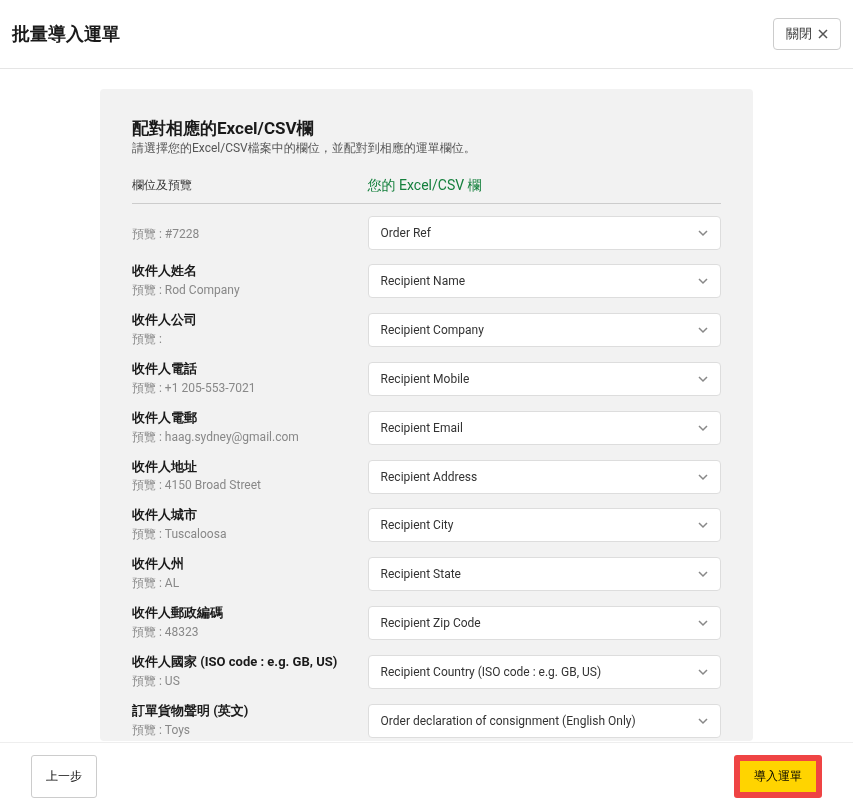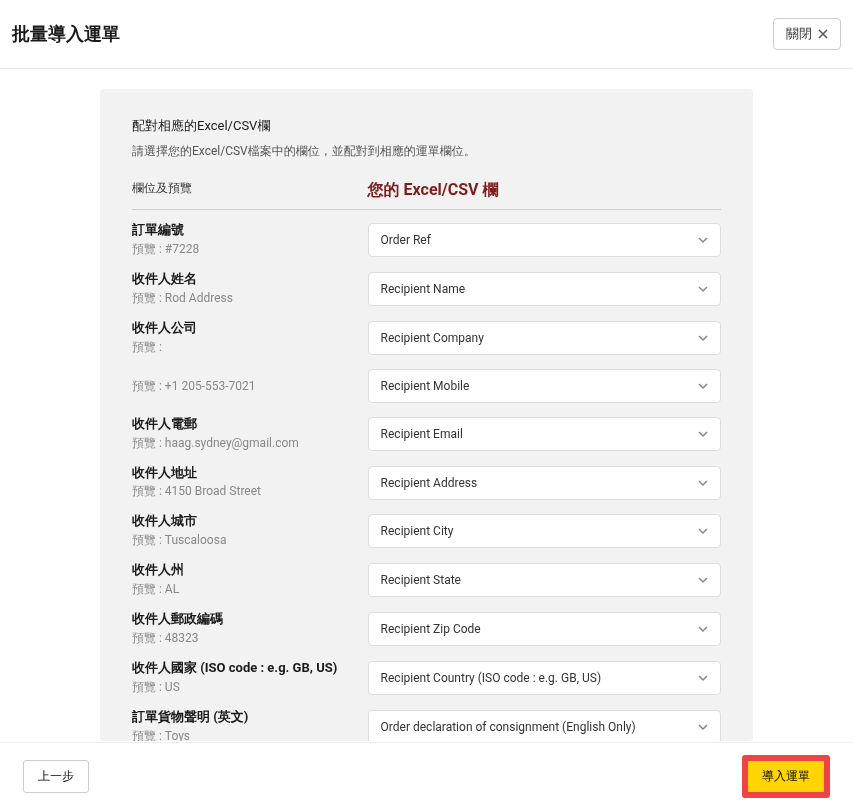--- a/index.html
+++ b/index.html
@@ -42,37 +42,37 @@
       overflow: hidden;
     }
     .panel {
       background: #f2f2f2;
       border-radius: 4px;
       padding: 28px 32px 20px 32px;
       height: 100%;
       overflow: hidden;
     }
     .panel h2 {
-      font-size: 13px;
-      font-weight: 400;
-      margin-bottom: 8px;
+      font-size: 17px;
+      font-weight: 700;
+      margin-bottom: 0;
     }
     .panel-desc {
       font-size: 12px;
       color: #555;
       margin-bottom: 20px;
     }
     .col-headers {
       display: flex;
       border-bottom: 1px solid #ccc;
       padding-bottom: 8px;
       margin-bottom: 12px;
     }
     .col-left-h { width: 40%; font-size: 12px; color: #333; font-weight: 500; }
-    .col-right-h { width: 60%; font-size: 16px; color: #7f1d1d; font-weight: 700; }
+    .col-right-h { width: 60%; font-size: 14px; color: #15803d; font-weight: 400; }
     .row {
       display: flex;
       align-items: center;
       margin-bottom: 13px;
     }
     .row-left {
       width: 40%;
       padding-right: 16px;
     }
     .field-name {
@@ -99,24 +99,23 @@
       justify-content: space-between;
       align-items: center;
       cursor: pointer;
     }
     .select svg { width: 10px; height: 10px; flex-shrink: 0; }
     .footer {
       position: absolute;
       bottom: 0; left: 0; right: 0;
       background: #fff;
       border-top: 1px solid #eee;
-      padding: 12px 23px;
+      padding: 12px 31px;
       display: flex;
       justify-content: space-between;
-      align-items: center;
     }
     .btn-prev {
       border: 1px solid #ccc;
       background: #fff;
       padding: 7px 14px;
       font-size: 12px;
       border-radius: 3px;
       cursor: pointer;
     }
     .btn-import {
@@ -148,36 +147,35 @@
     <p class="panel-desc">請選擇您的Excel/CSV檔案中的欄位，並配對到相應的運單欄位。</p>
 
     <div class="col-headers">
       <div class="col-left-h">欄位及預覽</div>
       <div class="col-right-h">您的 Excel/CSV 欄</div>
     </div>
 
     <div id="rows">
         <div class="row">
           <div class="row-left">
-            <div class="field-name">訂單編號</div>
             <div class="preview"><span>預覽 : </span><span>#7228</span></div>
           </div>
           <div class="row-right">
             <div class="select">
               <span>Order Ref</span>
               <svg viewBox="0 0 10 10">
                 <path d="M1 3 L5 7 L9 3" stroke="#888" stroke-width="1.5" fill="none"></path>
               </svg>
             </div>
           </div>
         </div>
         <div class="row">
           <div class="row-left">
             <div class="field-name">收件人姓名</div>
-            <div class="preview"><span>預覽 : </span><span>Rod Address</span></div>
+            <div class="preview"><span>預覽 : </span><span>Rod Company</span></div>
           </div>
           <div class="row-right">
             <div class="select">
               <span>Recipient Name</span>
               <svg viewBox="0 0 10 10">
                 <path d="M1 3 L5 7 L9 3" stroke="#888" stroke-width="1.5" fill="none"></path>
               </svg>
             </div>
           </div>
         </div>
@@ -190,20 +188,21 @@
             <div class="select">
               <span>Recipient Company</span>
               <svg viewBox="0 0 10 10">
                 <path d="M1 3 L5 7 L9 3" stroke="#888" stroke-width="1.5" fill="none"></path>
               </svg>
             </div>
           </div>
         </div>
         <div class="row">
           <div class="row-left">
+            <div class="field-name">收件人電話</div>
             <div class="preview"><span>預覽 : </span><span>+1 205-553-7021</span></div>
           </div>
           <div class="row-right">
             <div class="select">
               <span>Recipient Mobile</span>
               <svg viewBox="0 0 10 10">
                 <path d="M1 3 L5 7 L9 3" stroke="#888" stroke-width="1.5" fill="none"></path>
               </svg>
             </div>
           </div>

